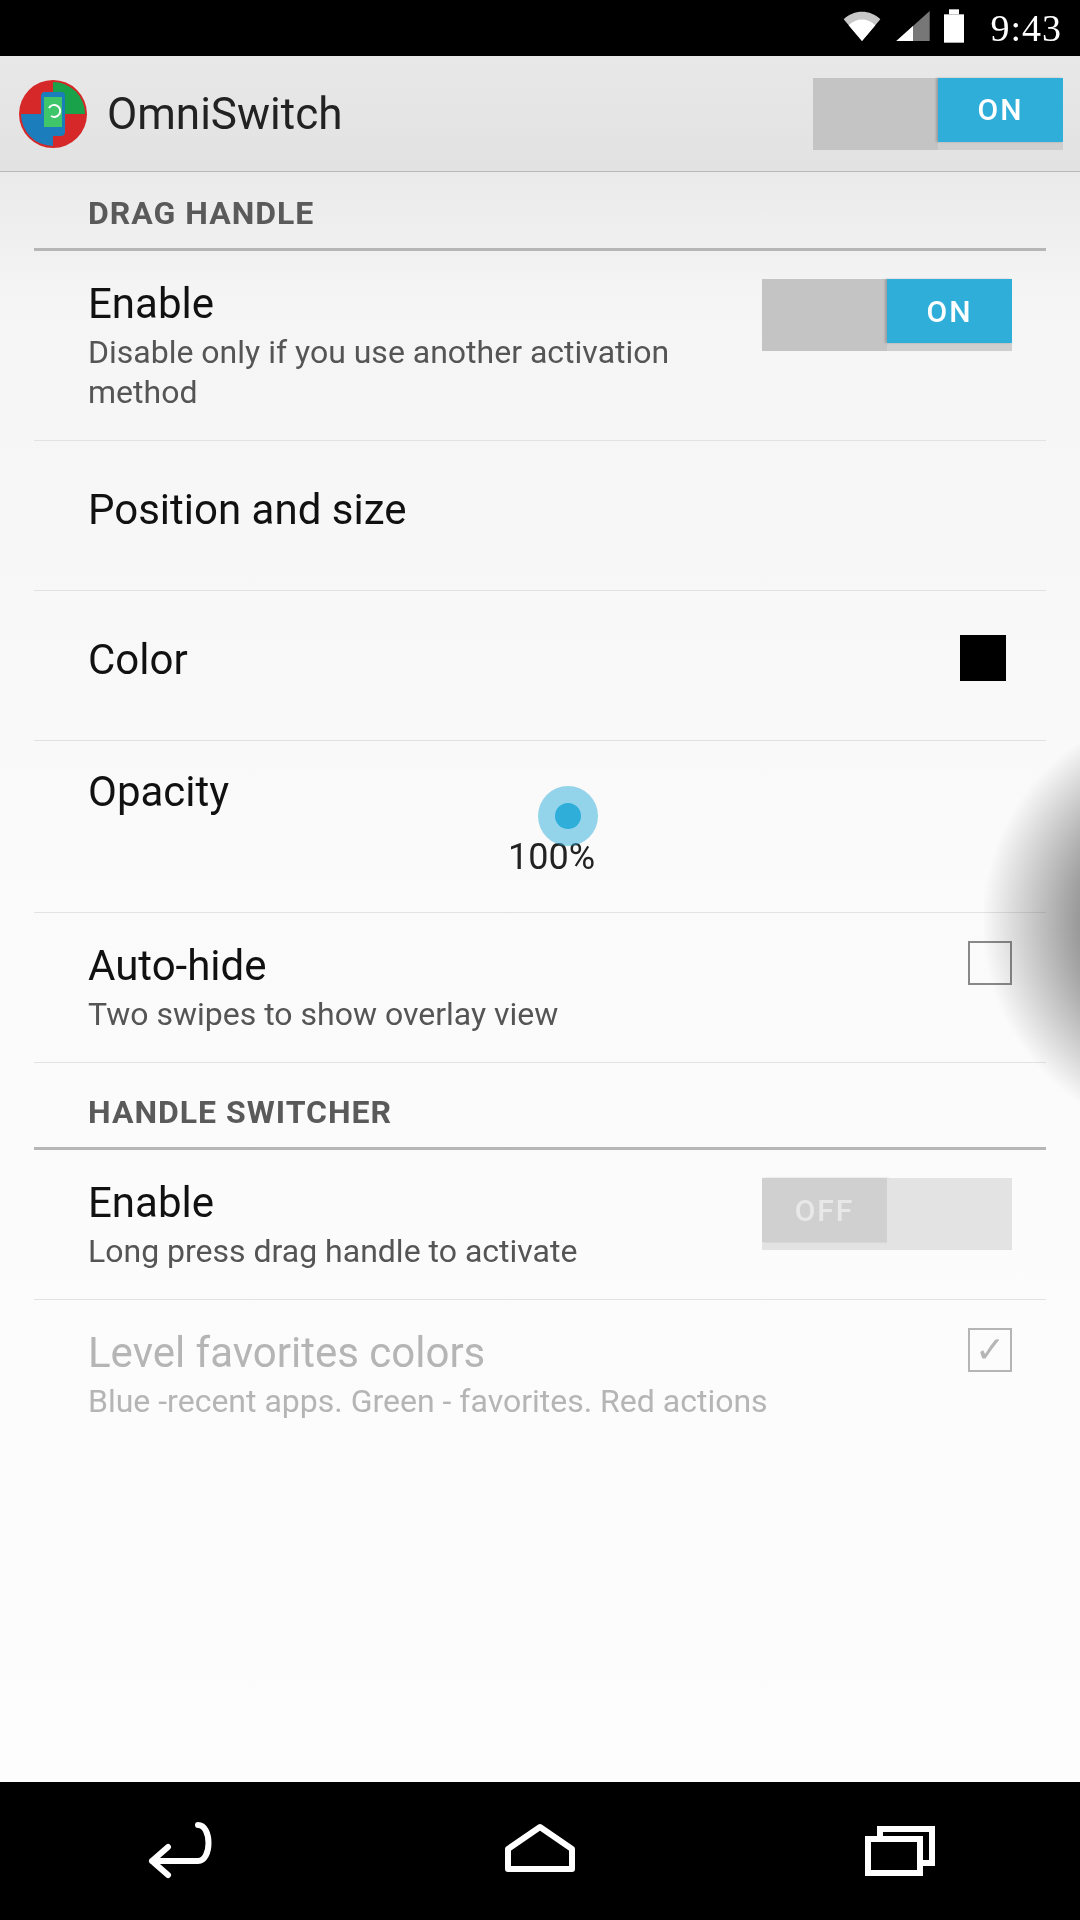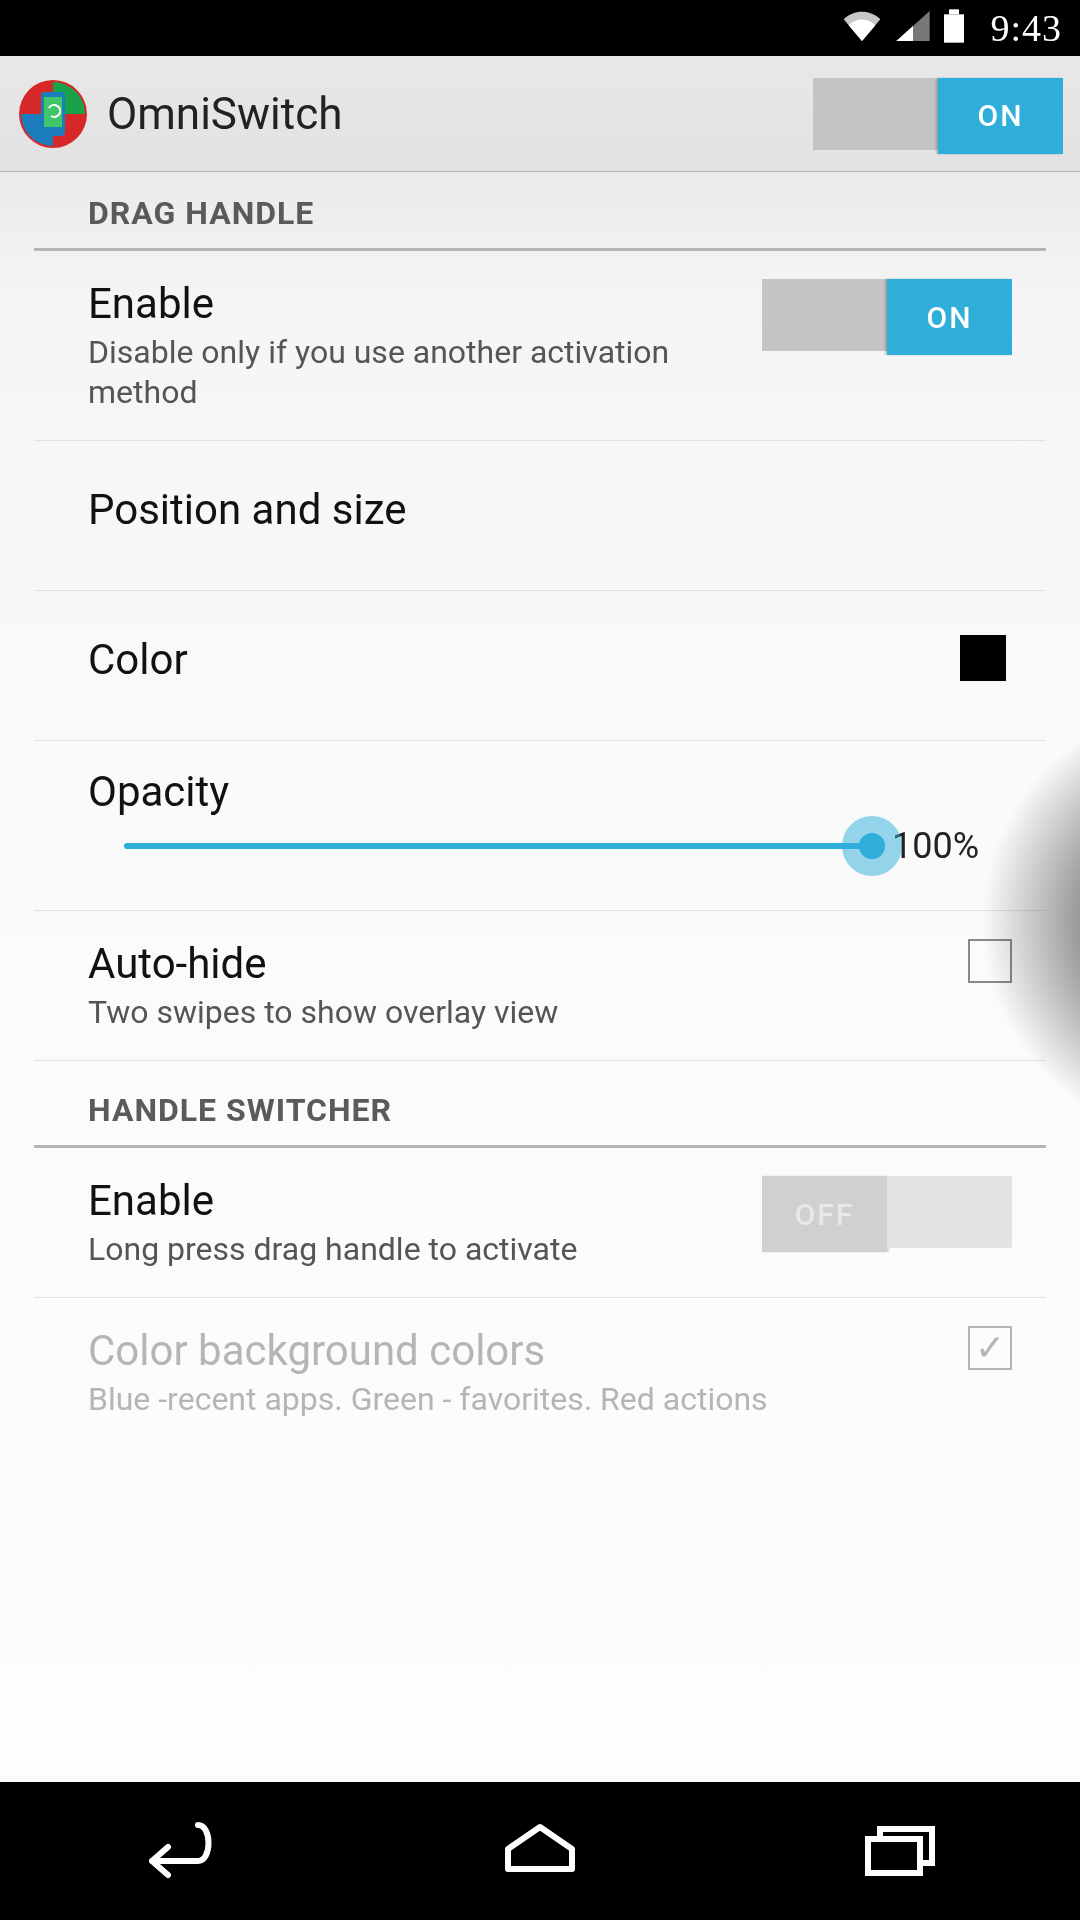--- a/index.html
+++ b/index.html
@@ -28,35 +28,35 @@
   .item .texts { flex: 1; }
   .item .title { font-size: 42px; color: #111; margin-bottom: 4px; }
   .item .sub { font-size: 32px; color: #555; line-height: 1.25; }
   .item.disabled .title { color: #b5b5b5; }
   .item.disabled .sub { color: #b5b5b5; }
   
   .item.tall { padding: 44px 34px 52px 54px; }
   
   
   .toggle { width: 250px; height: 72px; background: #cfcfcf; display: flex; position: relative; }
-  .toggle .knob { width: 125px; height: 76px; display:flex; align-items:center; justify-content:center; font-size: 30px; font-weight: 500; color: #fff; letter-spacing: 2px; }
+  .toggle .knob { width: 125px; height: 64px; display:flex; align-items:center; justify-content:center; font-size: 30px; font-weight: 500; color: #fff; letter-spacing: 2px; }
   .toggle.on { }
   .toggle.on .knob { background: #2eaed9; margin-left: auto; box-shadow: -2px 0 2px rgba(0,0,0,0.2);}
   .toggle.on .track-left { flex:1; background:#c4c4c4; }
   .toggle.off .knob { background: #d0d0d0; color:#e8e8e8; box-shadow: 2px 0 2px rgba(0,0,0,0.15);}
   .toggle.off .track-right { flex:1; background:#e3e3e3; }
   .toggle.off { background:#e3e3e3;}
   
   
   .color-swatch { width: 46px; height: 46px; background:#000; margin-right: 6px;}
   
   
   .opacity-item { padding: 26px 34px 34px 54px; border-bottom: 1px solid #e2e2e2; margin: 0 34px; }
   .opacity-item .title { font-size: 42px; color:#111; }
-  .slider-row { display:flex; align-items:center; gap: 20px; padding-left: 36px;}
+  .slider-row { display:flex; align-items:center; gap: 20px; padding-left: 36px; flex-direction: column;}
   .slider { flex:1; position:relative; height: 60px; }
   .slider-track { position:absolute; left:0; right:0; top:50%; height:6px; background:#2eaed9; transform:translateY(-50%); border-radius:3px;}
   .slider-thumb-outer { position:absolute; right:-30px; top:50%; transform:translate(0,-50%); width:60px; height:60px; border-radius:50%; background:rgba(46,174,217,0.5);}
   .slider-thumb { position:absolute; right:-13px; top:50%; transform:translate(0,-50%); width:26px; height:26px; border-radius:50%; background:#2eaed9;}
   .slider-value { font-size: 36px; color:#222; min-width: 120px; text-align:left; }
   
   
   .checkbox { width: 44px; height: 44px; border: 2px solid #888; display:flex; align-items:center; justify-content:center;}
   .checkbox.checked-disabled { border-color:#b5b5b5; }
   .checkbox .checkmark { color:#888; font-size:36px; line-height:1;}
@@ -181,21 +181,21 @@
       <div>
         <div class="toggle off">
           <div class="knob">OFF</div>
           <div class="track-right"></div>
         </div>
       </div>
     </div>
 
     <div class="item disabled" style="border-bottom:none; padding-bottom:10px;">
       <div class="texts">
-        <div class="title">Color background colors</div>
+        <div class="title">Level favorites colors</div>
         <div class="sub">Blue -recent apps. Green - favorites. Red actions</div>
       </div>
       <div class="checkbox checked-disabled">
         <span class="checkmark">✓</span>
       </div>
     </div>
 
     <div class="edge-bulge"></div>
   </div>
 

